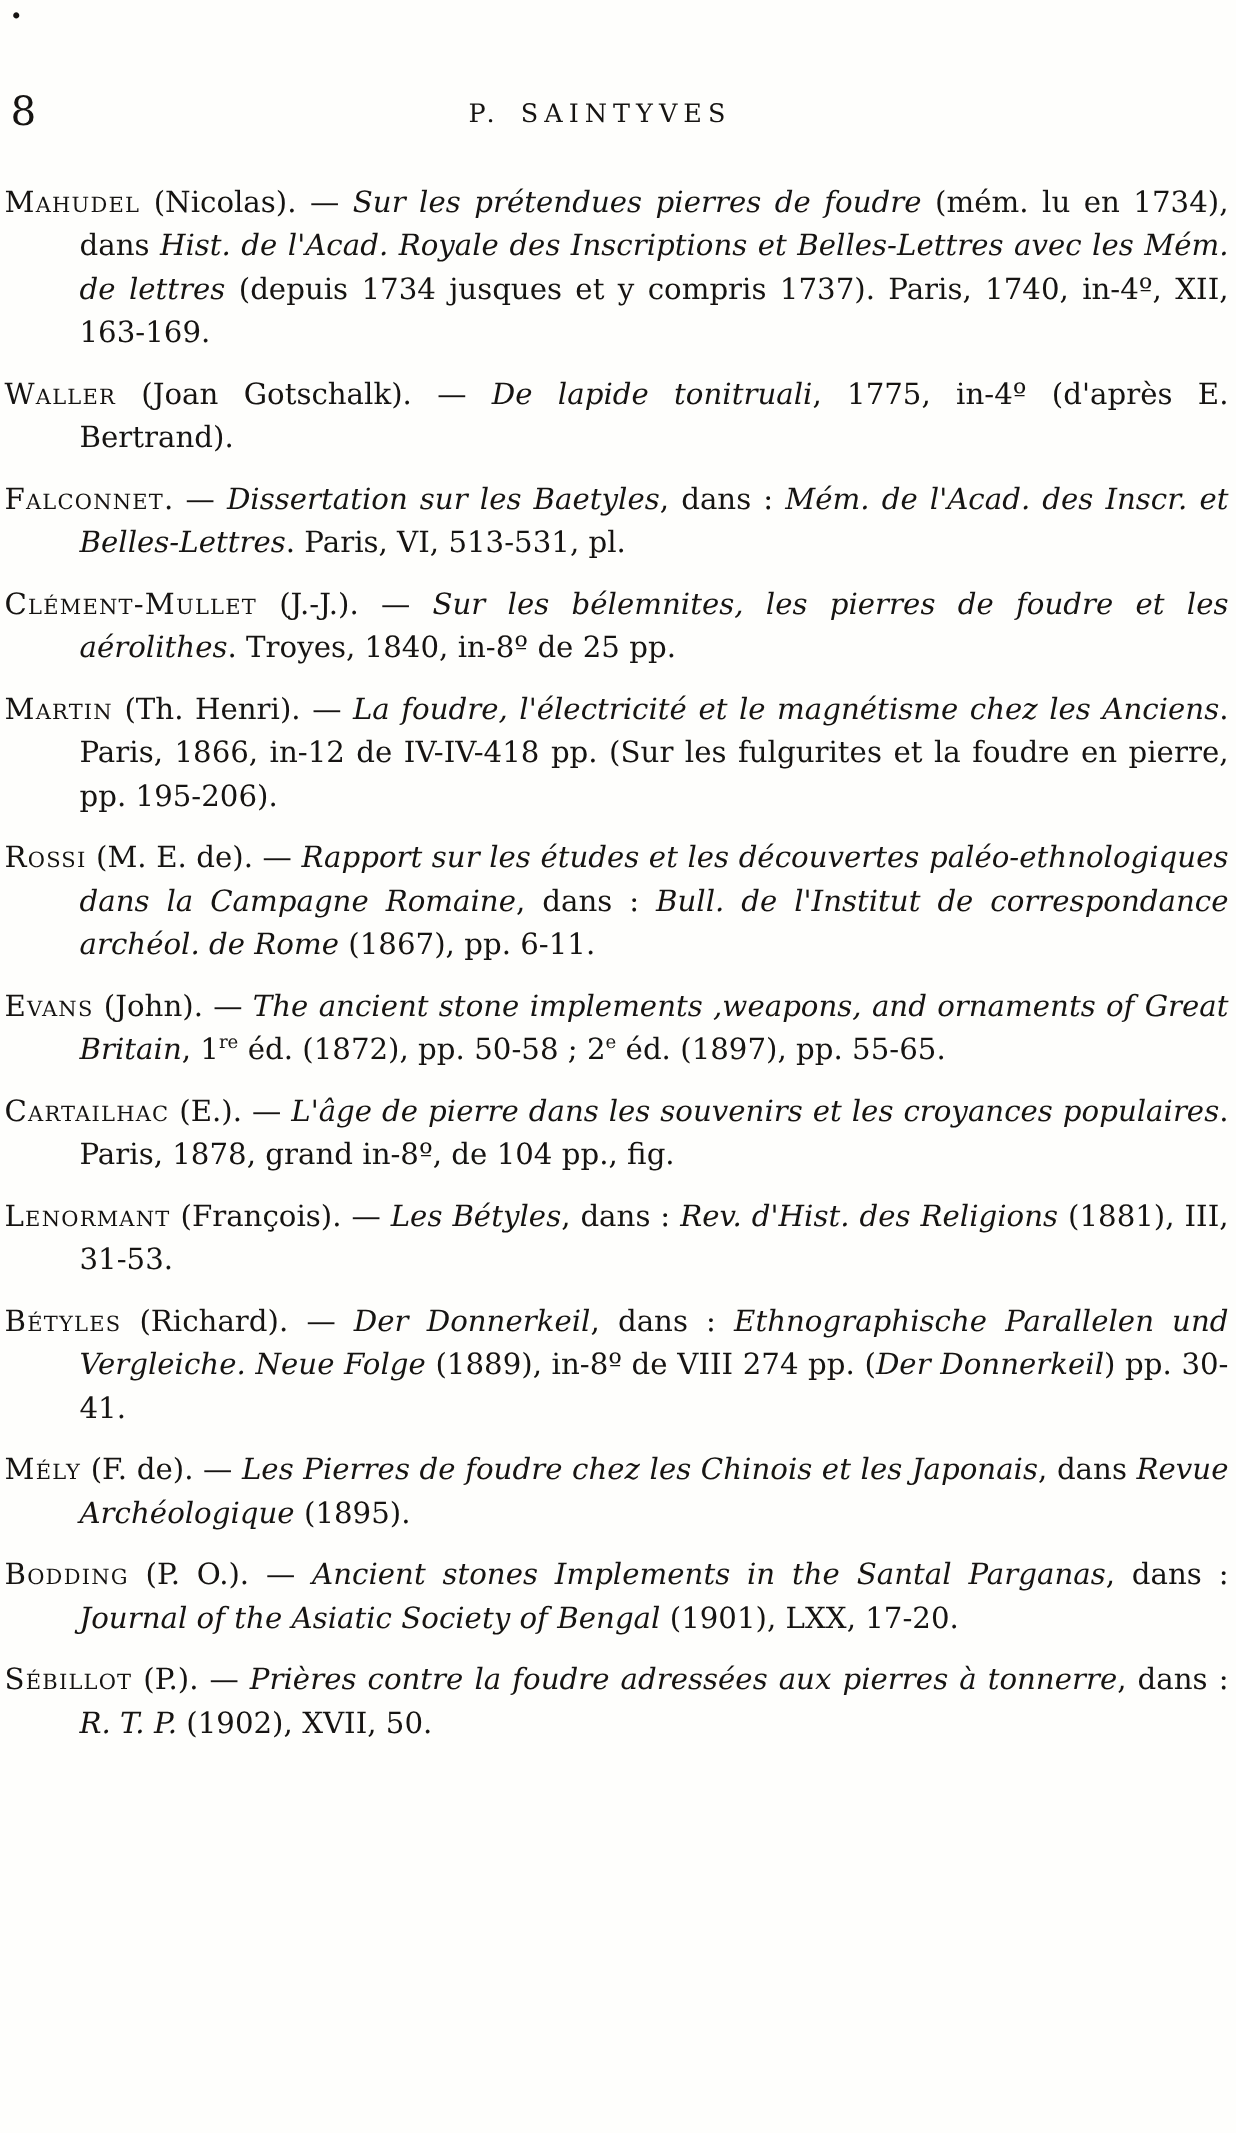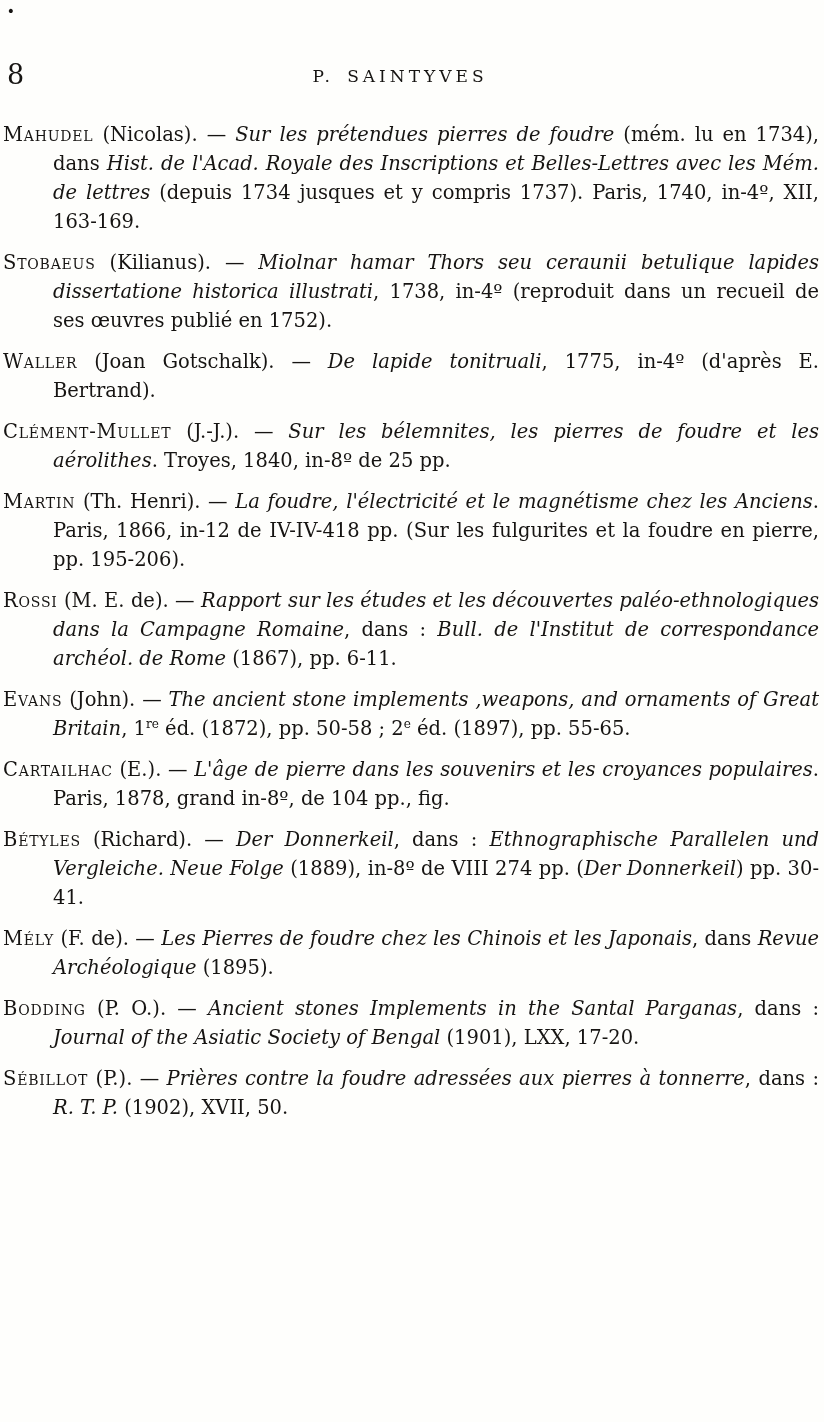--- a/index.html
+++ b/index.html
@@ -79,26 +79,27 @@
 
   <div class="scan-artifact">.</div>
 
   <div class="page-header">
     <div class="page-number">8</div>
     <div class="running-header">P. SAINTYVES</div>
   </div>
 
   <div class="content">
       <p class="entry"><span class="sc">Mahudel</span><span class="r"> (Nicolas). — </span><span class="i">Sur les prétendues pierres de foudre</span><span class="r"> (mém. lu en 1734), dans </span><span class="i">Hist. de l'Acad. Royale des Inscriptions et Belles-Lettres avec les Mém. de lettres</span><span class="r"> (depuis 1734 jusques et y compris 1737). Paris, 1740, in-4º, XII, 163-169.</span></p>
-      <p class="entry"><span class="sc">Stobaeus</span><span class="r"> (Kilianus). — </span><span class="i">Miolnar hamar Thors seu ceraunii betulique lapides dissertatione historica illustrati</span><span class="r">, 1738, in-4º (reproduit dans un recueil de ses œuvres publié en 1752).</span></p>
       <p class="entry"><span class="sc">Waller</span><span class="r"> (Joan Gotschalk). — </span><span class="i">De lapide tonitruali</span><span class="r">, 1775, in-4º (d'après E. Bertrand).</span></p>
+      <p class="entry"><span class="sc">Falconnet</span><span class="r">. — </span><span class="i">Dissertation sur les Baetyles</span><span class="r">, dans : </span><span class="i">Mém. de l'Acad. des Inscr. et Belles-Lettres</span><span class="r">. Paris, VI, 513-531, pl.</span></p>
       <p class="entry"><span class="sc">Clément-Mullet</span><span class="r"> (J.-J.). — </span><span class="i">Sur les bélemnites, les pierres de foudre et les aérolithes</span><span class="r">. Troyes, 1840, in-8º de 25 pp.</span></p>
       <p class="entry"><span class="sc">Martin</span><span class="r"> (Th. Henri). — </span><span class="i">La foudre, l'électricité et le magnétisme chez les Anciens</span><span class="r">. Paris, 1866, in-12 de IV-IV-418 pp. (Sur les fulgurites et la foudre en pierre, pp. 195-206).</span></p>
       <p class="entry"><span class="sc">Rossi</span><span class="r"> (M. E. de). — </span><span class="i">Rapport sur les études et les découvertes paléo-ethnologiques dans la Campagne Romaine</span><span class="r">, dans : </span><span class="i">Bull. de l'Institut de correspondance archéol. de Rome</span><span class="r"> (1867), pp. 6-11.</span></p>
       <p class="entry"><span class="sc">Evans</span><span class="r"> (John). — </span><span class="i">The ancient stone implements ,weapons, and ornaments of Great Britain</span><span class="r">, 1</span><span class="sup">re</span><span class="r"> éd. (1872), pp. 50-58 ; 2</span><span class="sup">e</span><span class="r"> éd. (1897), pp. 55-65.</span></p>
       <p class="entry"><span class="sc">Cartailhac</span><span class="r"> (E.). — </span><span class="i">L'âge de pierre dans les souvenirs et les croyances populaires</span><span class="r">. Paris, 1878, grand in-8º, de 104 pp., fig.</span></p>
+      <p class="entry"><span class="sc">Lenormant</span><span class="r"> (François). — </span><span class="i">Les Bétyles</span><span class="r">, dans : </span><span class="i">Rev. d'Hist. des Religions</span><span class="r"> (1881), III, 31-53.</span></p>
       <p class="entry"><span class="sc">Bétyles</span><span class="r"> (Richard). — </span><span class="i">Der Donnerkeil</span><span class="r">, dans : </span><span class="i">Ethnographische Parallelen und Vergleiche. Neue Folge</span><span class="r"> (1889), in-8º de VIII 274 pp. (</span><span class="i">Der Donnerkeil</span><span class="r">) pp. 30-41.</span></p>
       <p class="entry"><span class="sc">Mély</span><span class="r"> (F. de). — </span><span class="i">Les Pierres de foudre chez les Chinois et les Japonais</span><span class="r">, dans </span><span class="i">Revue Archéologique</span><span class="r"> (1895).</span></p>
       <p class="entry"><span class="sc">Bodding</span><span class="r"> (P. O.). — </span><span class="i">Ancient stones Implements in the Santal Parganas</span><span class="r">, dans : </span><span class="i">Journal of the Asiatic Society of Bengal</span><span class="r"> (1901), LXX, 17-20.</span></p>
       <p class="entry"><span class="sc">Sébillot</span><span class="r"> (P.). — </span><span class="i">Prières contre la foudre adressées aux pierres à tonnerre</span><span class="r">, dans : </span><span class="i">R. T. P.</span><span class="r"> (1902), XVII, 50.</span></p>
     </div>
 
 </div>
 
 </body></html>

